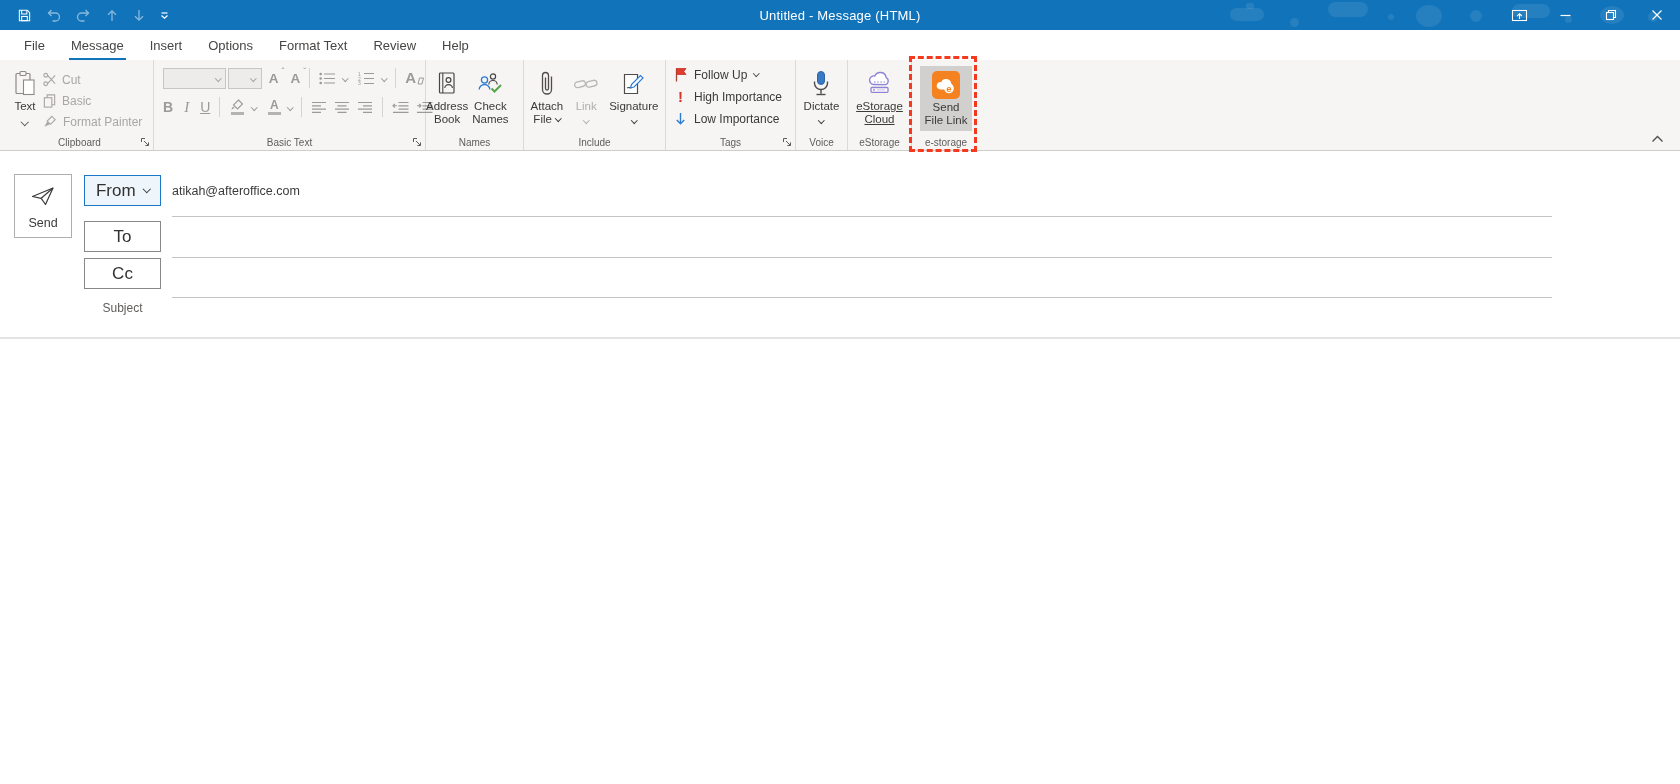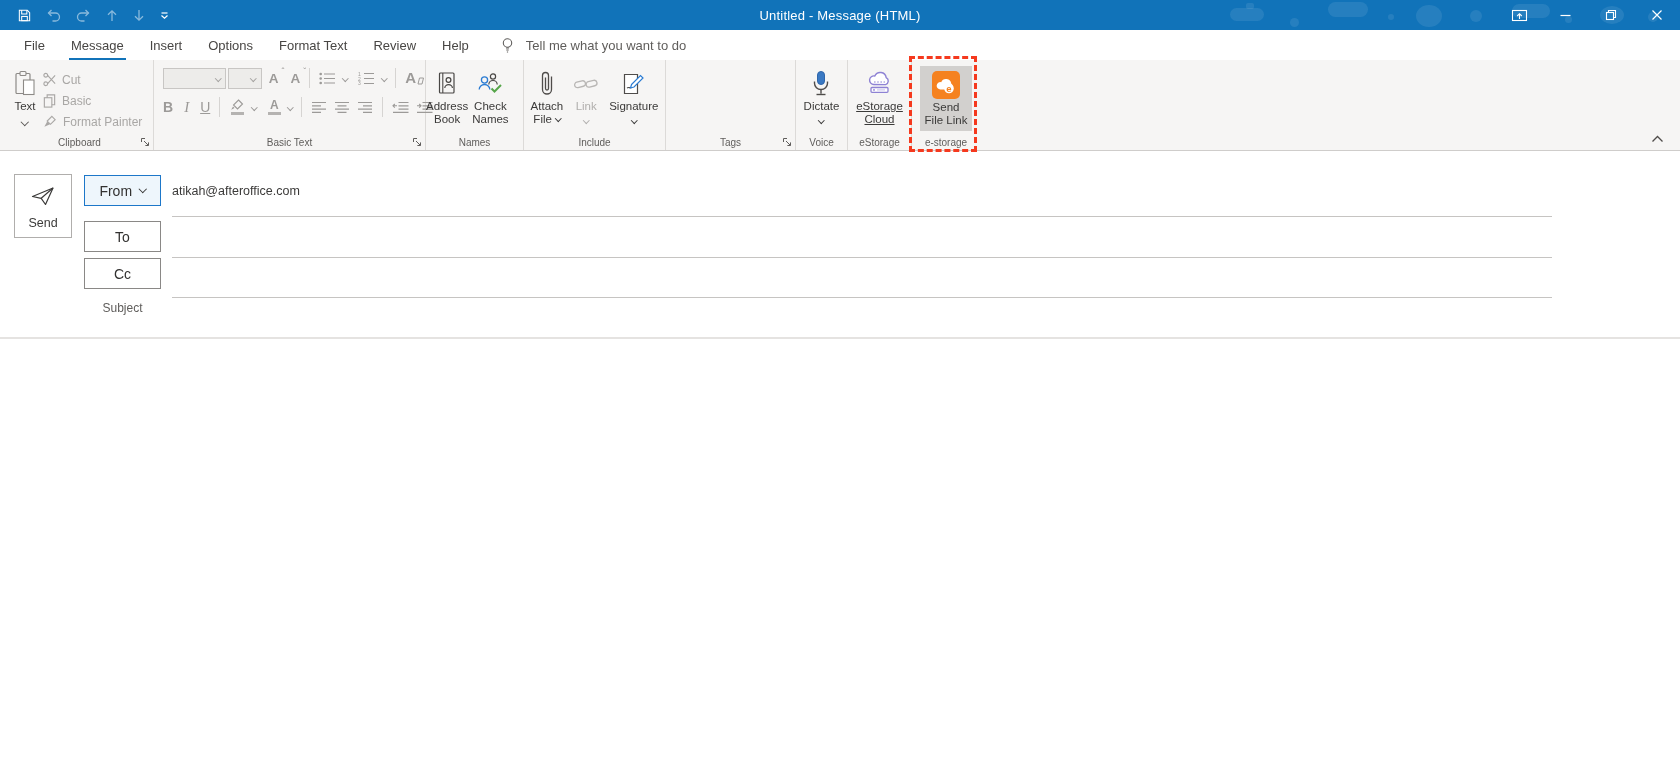--- a/index.html
+++ b/index.html
@@ -72,21 +72,21 @@
 
   .annotation{position:absolute;left:909px;top:56px;width:68px;height:96px;
     border:3px dashed var(--c-annotation,#f5391e);pointer-events:none;z-index:5;}
   .collapse{position:absolute;right:16px;top:135px;z-index:2;}
 
   
   .sendbtn{position:absolute;left:14px;top:174px;width:58px;height:64px;border:1px solid #b0aeac;
     background:#fff;display:flex;flex-direction:column;align-items:center;justify-content:space-between;
     padding:9px 0 7px;font-size:12.5px;color:#3b3a39;}
   .fieldbtn{position:absolute;left:84px;width:77px;height:31px;display:flex;align-items:center;
-    justify-content:center;gap:8px;font-size:14px;color:#323130;background:#fff;border:1px solid #8a8886;}
+    justify-content:center;gap:8px;font-size:17px;color:#323130;background:#fff;border:1px solid #8a8886;}
   .frombtn{top:175px;border:1px solid #1d77c9;background:#eef6fc;}
   .tobtn{top:221px;}
   .ccbtn{top:258px;}
   .fieldline{position:absolute;left:172px;width:1380px;height:1px;background:#c6c4c2;}
   .fromvalue{position:absolute;left:172px;top:184px;font-size:12.5px;color:#3b3a39;}
   .subjectlabel{position:absolute;left:84px;top:301px;width:77px;text-align:center;font-size:12px;color:#5f5d5b;}
   .headerdivider{position:absolute;left:0;right:0;top:337px;height:2px;background:#e5e3e1;}
   .msgbody{position:absolute;left:0;right:0;top:339px;bottom:0;background:#fff;}
 </style>
 </head>
@@ -188,29 +188,20 @@
     </div>
   <div class="tab">
       <span>Format Text</span>
     </div>
   <div class="tab">
       <span>Review</span>
     </div>
   <div class="tab">
       <span>Help</span>
     </div>
-  <div class="tellme">
-    <span>
-      <svg width="15" height="17" viewBox="0 0 15 17">
-          <circle cx="7.5" cy="6" r="4.2" fill="none" stroke="#5f5d5b" stroke-width="1.1"></circle>
-          <path d="M6 11h3M6.3 13h2.4M6.9 15h1.2" stroke="#5f5d5b" stroke-width="1"></path>
-        </svg>
-    </span>
-    <span>Tell me what you want to do</span>
-  </div>
 </div>
 
 <div class="ribbon">
 
   <div class="rgroup" style="width:148px;">
     <div class="rcontent" style="padding-left:8px;gap:6px;">
       <div class="bigbtn">
         <span class="bicon">
           <svg width="22" height="27" viewBox="0 0 22 27">
               <rect x="2" y="3.5" width="14" height="20" rx="1" fill="none" stroke="#8d8a87" stroke-width="1.2"></rect>
@@ -423,20 +414,44 @@
             </svg>
         </span>
         <span>Signature</span>
         <span class="cv small" style="margin-top:5px;"></span>
       </div>
     </div>
     <div class="rlabel">Include</div>
   </div>
 
   <div class="rgroup" style="width:130px;">
+    <div class="tagrows">
+      <div class="tagrow">
+        <span>
+          <svg width="13" height="15" viewBox="0 0 13 15">
+              <path d="M2.5 1.5v13" stroke="#a04634" stroke-width="1.3"></path>
+              <path d="M2.5 1.5h9.5l-2.2 3 2.2 3H2.5z" fill="#e13d2e" stroke="#c03425" stroke-width=".8"></path>
+            </svg>
+        </span>
+        <span>Follow Up</span>
+        <span class="cv small" style="color:#54514f;margin-top:-2px;"></span>
+      </div>
+      <div class="tagrow">
+        <span style="color:#d6342a;font-weight:bold;font-size:15px;width:13px;text-align:center;">!</span>
+        <span>High Importance</span>
+      </div>
+      <div class="tagrow">
+        <span>
+          <svg width="13" height="16" viewBox="0 0 14 16">
+              <path d="M7 1.5v11M3 9.2 7 13.2l4-4" fill="none" stroke="#2b7cd3" stroke-width="1.5"></path>
+            </svg>
+        </span>
+        <span>Low Importance</span>
+      </div>
+    </div>
     <div class="rlabel">Tags</div>
     <span class="launcher">
       <svg width="10" height="10" viewBox="0 0 10 10">
           <path d="M1.5 1.5H5M1.5 1.5V5" stroke="#5f5d5b" fill="none"></path>
           <path d="M4 4l4.3 4.3M8.5 5.4v3.1H5.4" stroke="#5f5d5b" fill="none"></path>
         </svg>
     </span>
   </div>
 
   <div class="rgroup" style="width:52px;">

